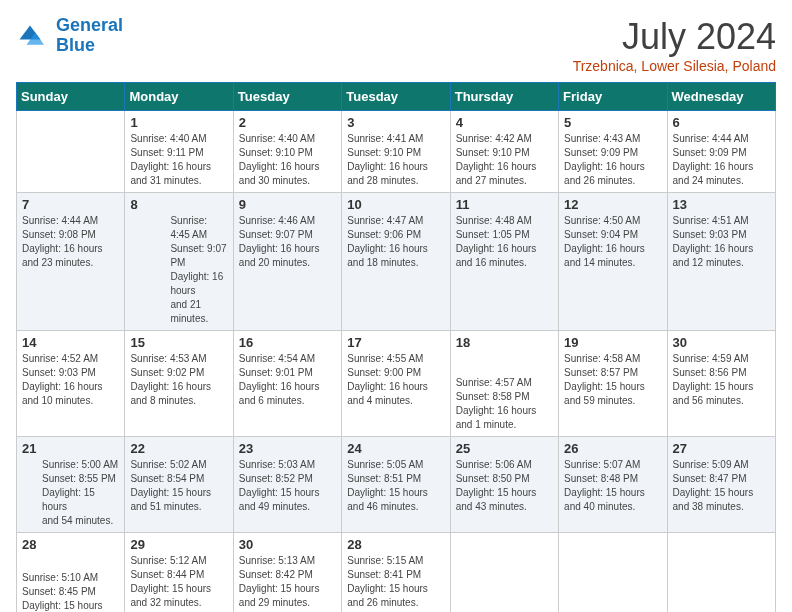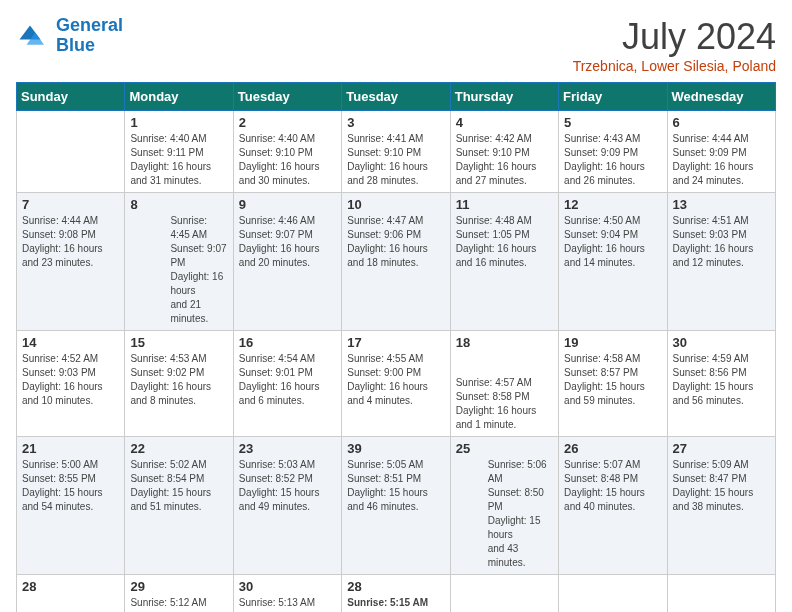--- a/index.html
+++ b/index.html
@@ -257,49 +257,49 @@
           <span class="day-number">30</span>
           <div class="day-info" style="white-space: pre-line;">Sunrise: 4:59 AM
 Sunset: 8:56 PM
 Daylight: 15 hours
 and 56 minutes.</div>
         </td>
       </tr>
       <tr>
         <td>
           <span class="day-number">21</span>
-          <div class="day-info" style="white-space: pre-line;">Sunrise: 5:00 AM
+          <div class="day-info" style="white-space: pre-line; margin-left: 20px;">Sunrise: 5:00 AM
 Sunset: 8:55 PM
 Daylight: 15 hours
 and 54 minutes.</div>
         </td>
         <td>
           <span class="day-number">22</span>
           <div class="day-info" style="white-space: pre-line;">Sunrise: 5:02 AM
 Sunset: 8:54 PM
 Daylight: 15 hours
 and 51 minutes.</div>
         </td>
         <td>
           <span class="day-number">23</span>
           <div class="day-info" style="white-space: pre-line;">Sunrise: 5:03 AM
 Sunset: 8:52 PM
 Daylight: 15 hours
 and 49 minutes.</div>
         </td>
         <td>
-          <span class="day-number">39</span>
+          <span class="day-number">24</span>
           <div class="day-info" style="white-space: pre-line;">Sunrise: 5:05 AM
 Sunset: 8:51 PM
 Daylight: 15 hours
 and 46 minutes.</div>
         </td>
         <td>
           <span class="day-number">25</span>
-          <div class="day-info" style="white-space: pre-line; margin-left: 32px;">Sunrise: 5:06 AM
+          <div class="day-info" style="white-space: pre-line;">Sunrise: 5:06 AM
 Sunset: 8:50 PM
 Daylight: 15 hours
 and 43 minutes.</div>
         </td>
         <td>
           <span class="day-number">26</span>
           <div class="day-info" style="white-space: pre-line;">Sunrise: 5:07 AM
 Sunset: 8:48 PM
 Daylight: 15 hours
 and 40 minutes.</div>
@@ -329,21 +329,21 @@
         </td>
         <td>
           <span class="day-number">30</span>
           <div class="day-info" style="white-space: pre-line;">Sunrise: 5:13 AM
 Sunset: 8:42 PM
 Daylight: 15 hours
 and 29 minutes.</div>
         </td>
         <td>
           <span class="day-number">28</span>
-          <div class="day-info" style="white-space: pre-line; font-weight: bold;">Sunrise: 5:15 AM
+          <div class="day-info" style="white-space: pre-line;">Sunrise: 5:15 AM
 Sunset: 8:41 PM
 Daylight: 15 hours
 and 26 minutes.</div>
         </td>
         <td class="empty-cell"></td>
         <td class="empty-cell"></td>
         <td class="empty-cell"></td>
       </tr>
     </tbody>
 </table>

